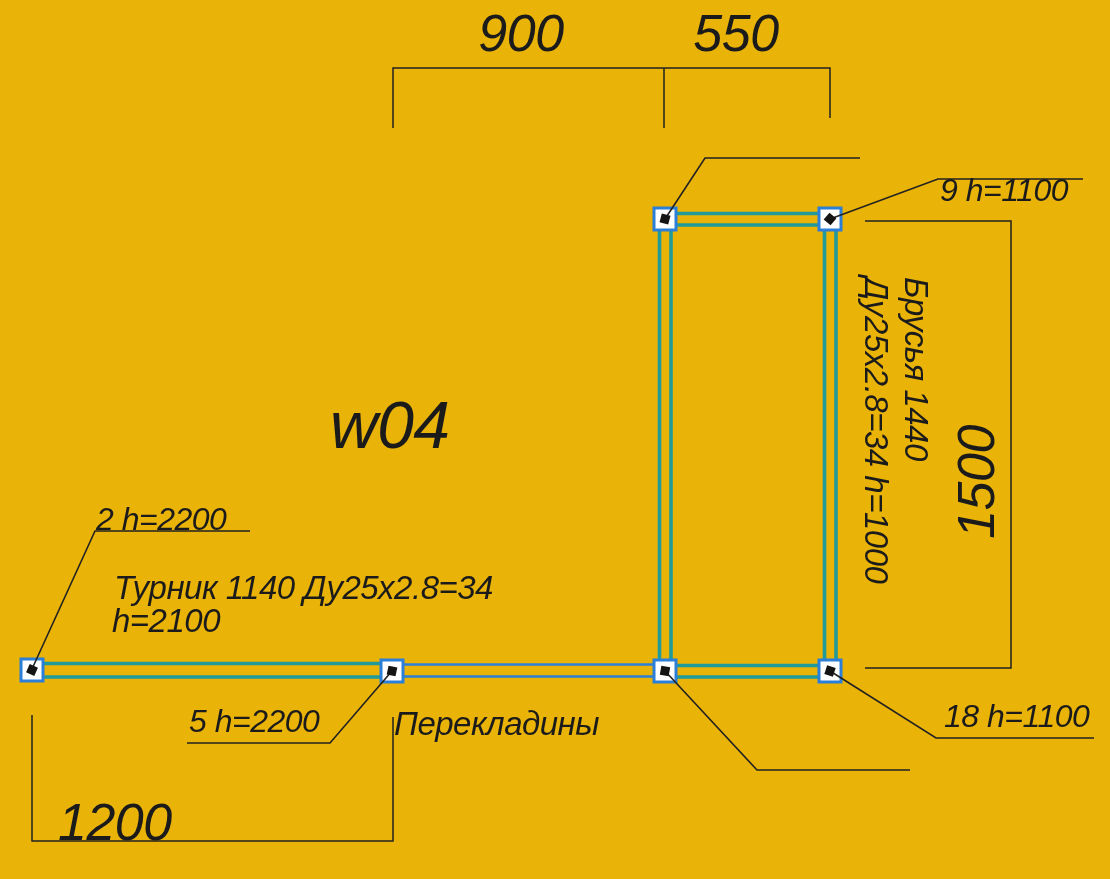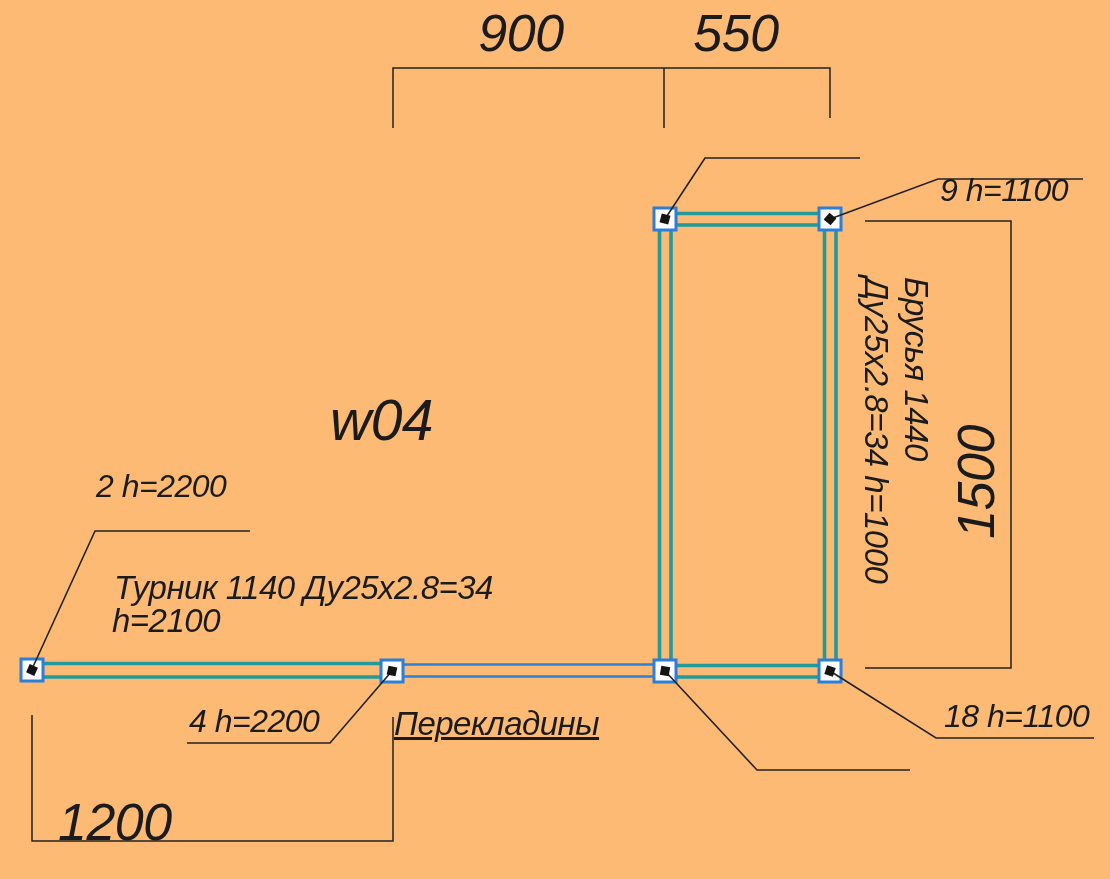--- a/index.html
+++ b/index.html
@@ -1,35 +1,35 @@
 <!DOCTYPE html>
 <html><head>
 <meta charset="utf-8">
 <style>
   html,body{margin:0;padding:0;background:#ffffff;}
   #stage{
     position:relative;
     width:1110px;height:879px;
-    background:#fdba74;
+    background:#eab308;
     overflow:hidden;
     font-family:"Liberation Sans",sans-serif;
   }
   #linework{position:absolute;left:0;top:0;width:1110px;height:879px;}
   .txt{
     position:absolute;
     font-style:italic;
     color:#1b1b1b;
     white-space:nowrap;
     line-height:1.0;
     letter-spacing:-0.5px;
   }
   .dim-big{font-size:52px;}
   .lbl{font-size:32px;}
   .note{font-size:33px;}
-  .title{font-size:57px;}
+  .title{font-size:66px;}
   .center{text-align:center;}
   .rot-ccw{transform:rotate(-90deg);}
   .rot-cw{transform:rotate(90deg);}
   .vblock{line-height:40px;}
 </style>
 </head>
 <body>
 
 <div id="stage">
 
@@ -92,28 +92,28 @@
     </g>
   </svg>
 
   <div class="txt dim-big center" style="left:441px;top:7px;width:160px;">900</div>
   <div class="txt dim-big center" style="left:656px;top:7px;width:160px;">550</div>
   <div class="txt dim-big" style="left:58px;top:780px;margin-top:16px;">1200</div>
   <div class="txt dim-big center rot-ccw" style="left:906px;top:457px;width:140px;height:50px;line-height:50px;">1500</div>
 
   <div class="txt title" style="left:330px;top:392px;">w04</div>
 
-  <div class="txt lbl" style="left:96px;top:470px;">2 h=2200</div>
+  <div class="txt lbl" style="left:96px;top:503px;">2 h=2200</div>
   <div class="txt lbl" style="left:940px;top:141px;margin-top:33px;">9 h=1100</div>
-  <div class="txt lbl" style="left:189px;top:705px;">4 h=2200</div>
+  <div class="txt lbl" style="left:189px;top:705px;">5 h=2200</div>
   <div class="txt lbl" style="left:944px;top:700px;">18 h=1100</div>
 
   <div class="txt note" style="left:114px;top:571px;">Турник 1140 Ду25x2.8=34</div>
   <div class="txt note" style="left:112px;top:604px;">h=2100</div>
 
-  <div class="txt note" style="left:394px;top:707px;text-decoration:underline;">Перекладины</div>
+  <div class="txt note" style="left:394px;top:707px;">Перекладины</div>
 
   <div class="txt note vblock rot-cw" style="left:736px;top:397px;width:320px;height:80px;">
     <div>Брусья 1440</div>
     <div>Ду25x2.8=34 h=1000</div>
   </div>
 
 </div>
 
 </body></html>

